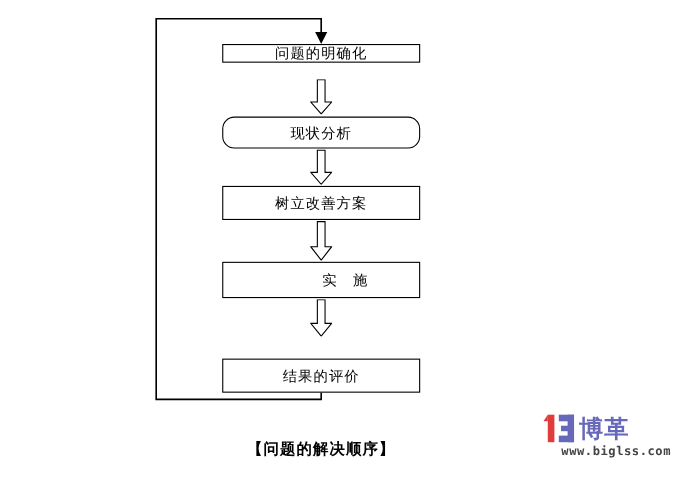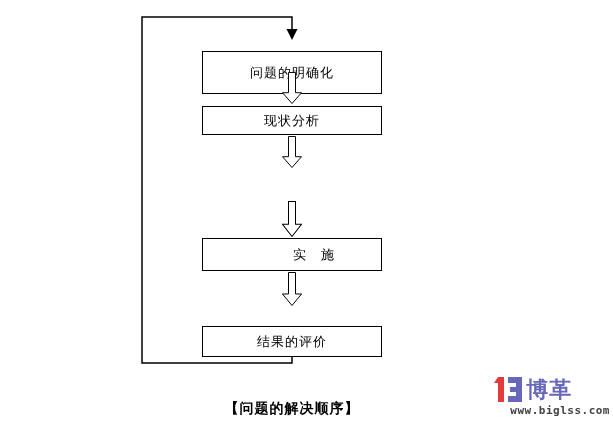--- a/index.html
+++ b/index.html
@@ -21,22 +21,22 @@
     position:absolute;
     left:202px;width:180px;
     box-sizing:border-box;
     border:1px solid var(--line);
     background:#ffffff;
     display:flex;align-items:center;justify-content:center;
     font-size:13px;color:#000;
     letter-spacing:1px;
     white-space:pre;
   }
-  .b1{top:51px;height:43px;}
-  .b2{top:106px;height:29px;}
+  .b1{top:40px;height:17px;}
+  .b2{top:106px;height:29px;border-radius:11px;}
   .b3{top:169px;height:31px;}
   .b4{top:238px;height:33px;padding-left:44px;}
   .b5{top:307px;height:31px;margin-top:19px;}
   .flow-arrow{position:absolute;left:282px;width:20px;}
   .a1{top:72px;height:32px;}
   .a2{top:136px;height:32px;}
   .a3{top:201px;height:36px;}
   .a4{top:272px;height:34px;}
   .caption{
     position:absolute;
@@ -78,20 +78,23 @@
     <polyline points="292,338 292,363 142,363 142,17 292,17 292,30" fill="none" stroke="#000" stroke-width="1.5"></polyline>
     <polygon points="286.5,29 297.5,29 292,40" fill="#000"></polygon>
   </svg>
 
   <div class="flow-box b1">
     <span>问题的明确化</span>
   </div>
   <div class="flow-box b2">
     <span>现状分析</span>
   </div>
+  <div class="flow-box b3">
+    <span>树立改善方案</span>
+  </div>
   <div class="flow-box b4">
     <span>实　施</span>
   </div>
   <div class="flow-box b5">
     <span>结果的评价</span>
   </div>
 
   <svg class="flow-arrow a1" viewBox="0 0 20 34" preserveAspectRatio="none" xmlns="http://www.w3.org/2000/svg">
     <path d="M6.5 0.5 L13.5 0.5 L13.5 22 L19.5 22 L10 33.5 L0.5 22 L6.5 22 Z" fill="#fff" stroke="#000" stroke-width="1"></path>
   </svg>

